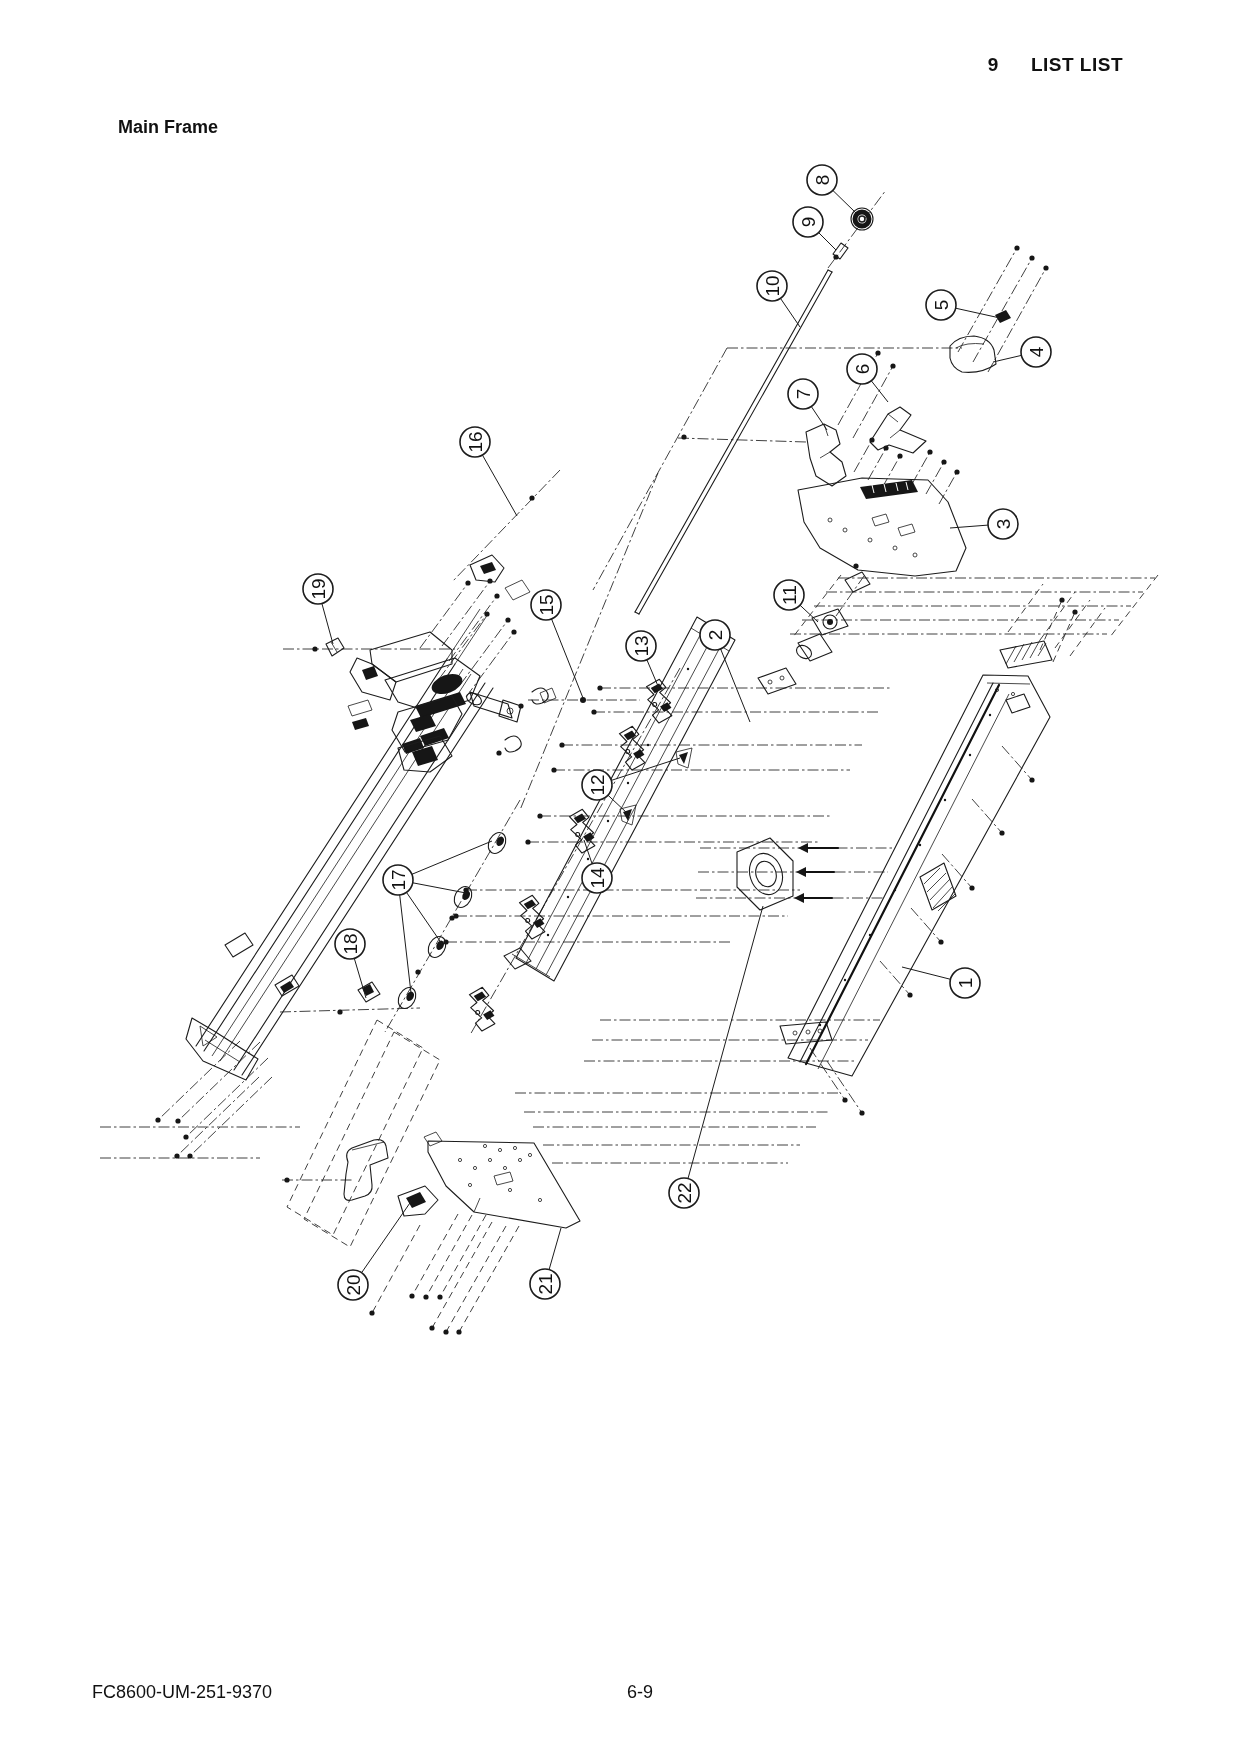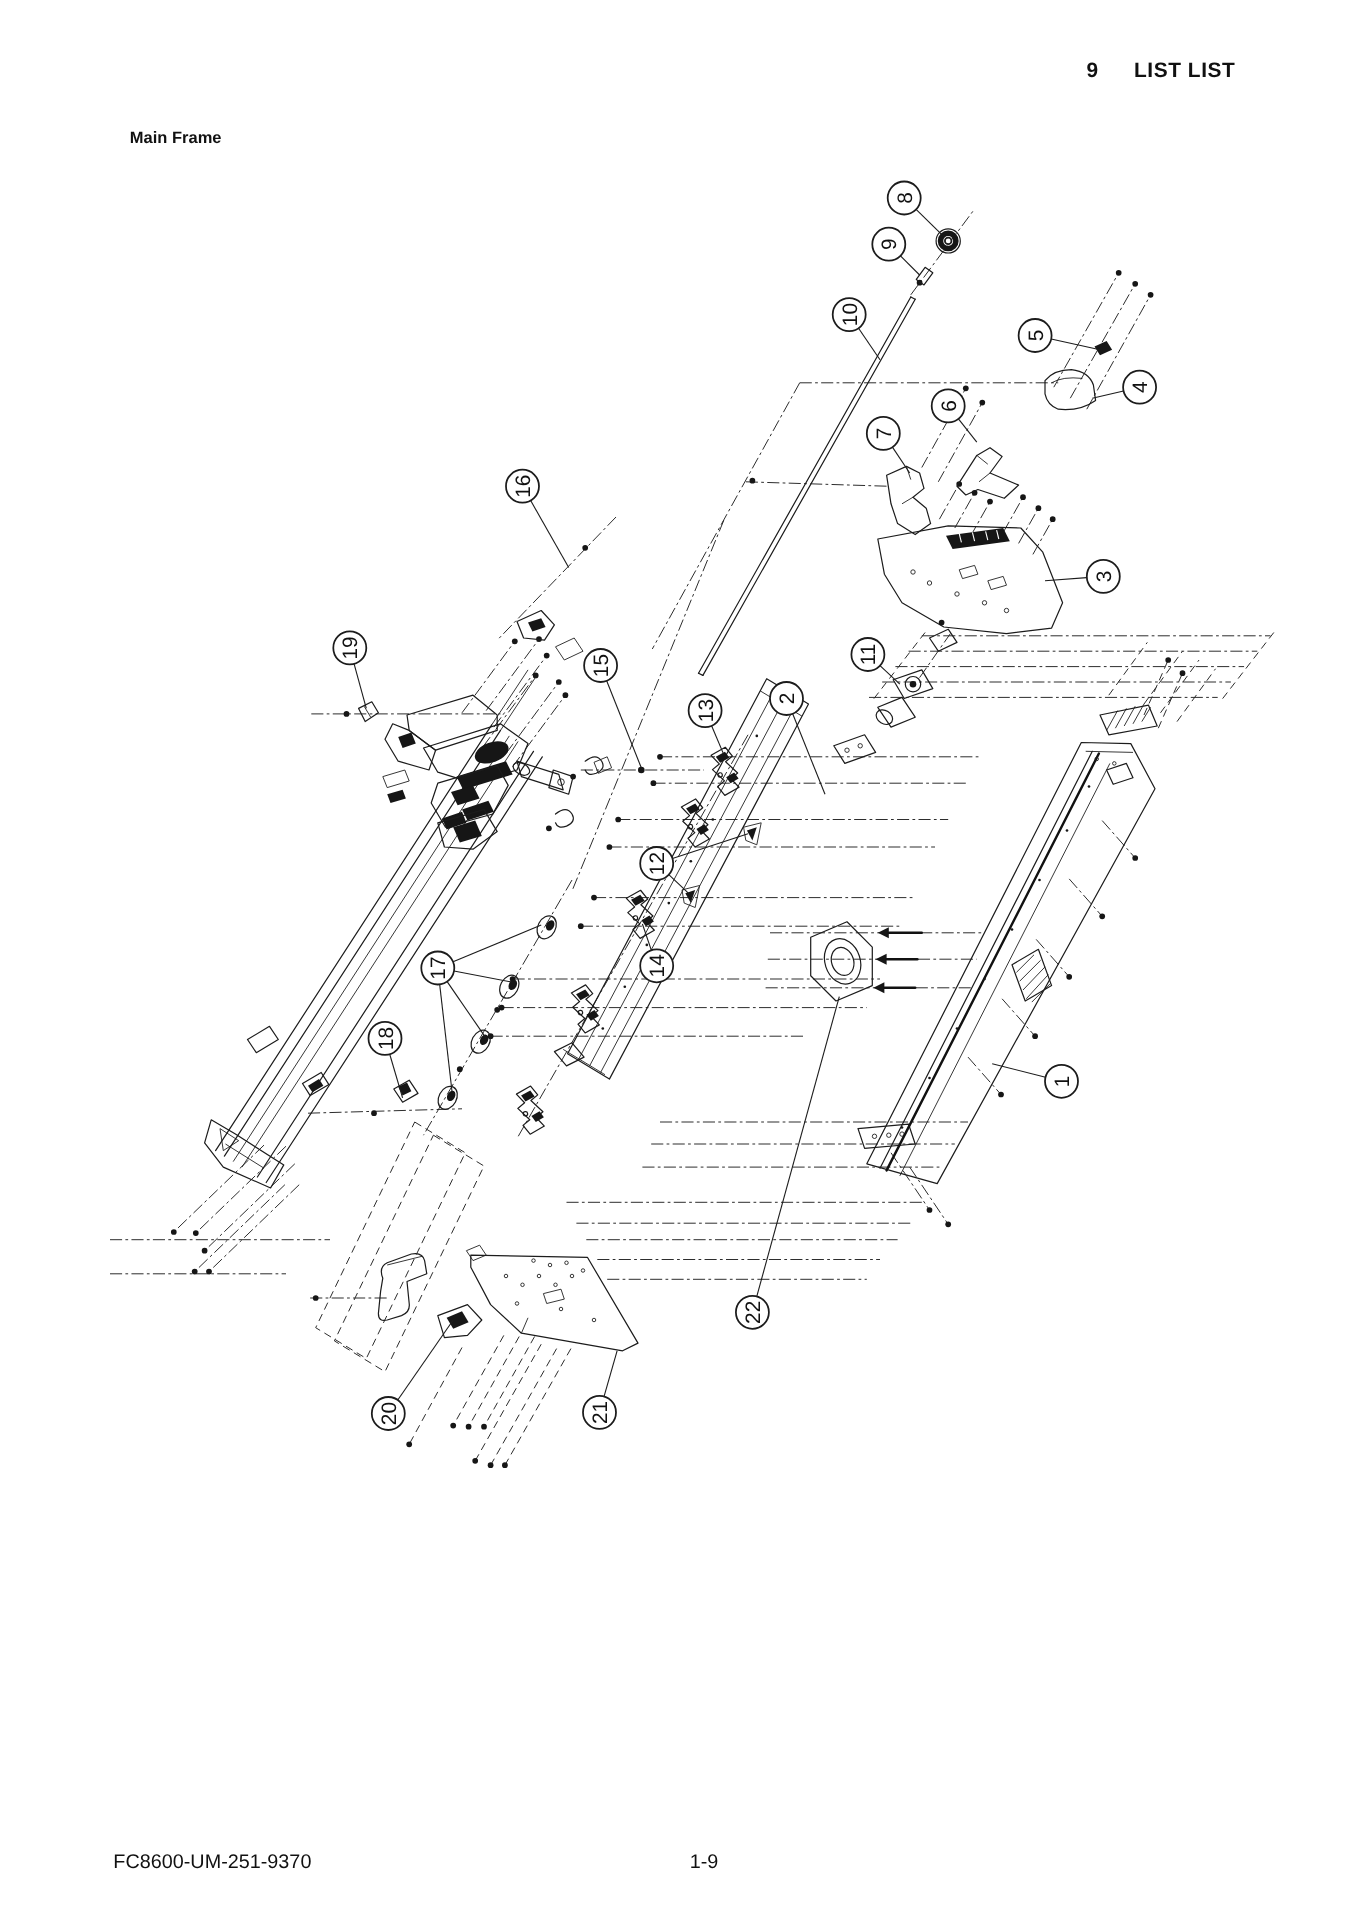--- a/index.html
+++ b/index.html
@@ -1,21 +1,21 @@
 <!DOCTYPE html>
 <html><head>
 <meta charset="utf-8">
 <style>
   html,body{margin:0;padding:0;background:#e8e8e8;}
   .page{position:relative;width:1241px;height:1754px;background:#ffffff;margin:0 auto;
         font-family:"Liberation Sans",sans-serif;color:#111;overflow:hidden;}
   .hdr{position:absolute;top:54px;right:118px;display:flex;gap:32px;
        font-size:19px;font-weight:bold;letter-spacing:.5px;}
-  .sec-title{position:absolute;top:117px;left:118px;font-size:15px;font-weight:bold;}
-  .ftr-code{position:absolute;top:1682px;left:103px;font-size:18px;}
+  .sec-title{position:absolute;top:117px;left:118px;font-size:18px;font-weight:bold;}
+  .ftr-code{position:absolute;top:1682px;left:92px;font-size:18px;}
   .ftr-page{position:absolute;top:1682px;left:627px;font-size:18px;}
   svg{position:absolute;left:0;top:0;}
   
   .ln{fill:none;stroke:#1c1c1c;stroke-width:1.1;stroke-linejoin:round;stroke-linecap:round}
   .lnt{fill:none;stroke:#1c1c1c;stroke-width:.8;stroke-linejoin:round}
   .lnw{fill:none;stroke:#111;stroke-width:2.2;stroke-linecap:round}
   .bk{fill:#161616;stroke:none}
   .ph{fill:none;stroke:#2b2b2b;stroke-width:.9;stroke-dasharray:11 3 2.5 3}
   .dsh{fill:none;stroke:#2b2b2b;stroke-width:.9;stroke-dasharray:7 4.5}
   .ldr{stroke:#1c1c1c;stroke-width:1;fill:none}
@@ -551,14 +551,14 @@
         </g>
         <g>
           <line x1="688.0" y1="1178.5" x2="763" y2="906" class="ldr"></line>
           <circle cx="684" cy="1193" r="15" class="bln"></circle>
           <text x="684" y="1193" class="blt" dy="0.36em" transform="rotate(-90 684 1193)">22</text>
         </g>
       </g>
   </svg>
 
   <div class="ftr-code">FC8600-UM-251-9370</div>
-  <div class="ftr-page">1-9</div>
+  <div class="ftr-page">6-9</div>
 </div>
 
 </body></html>

